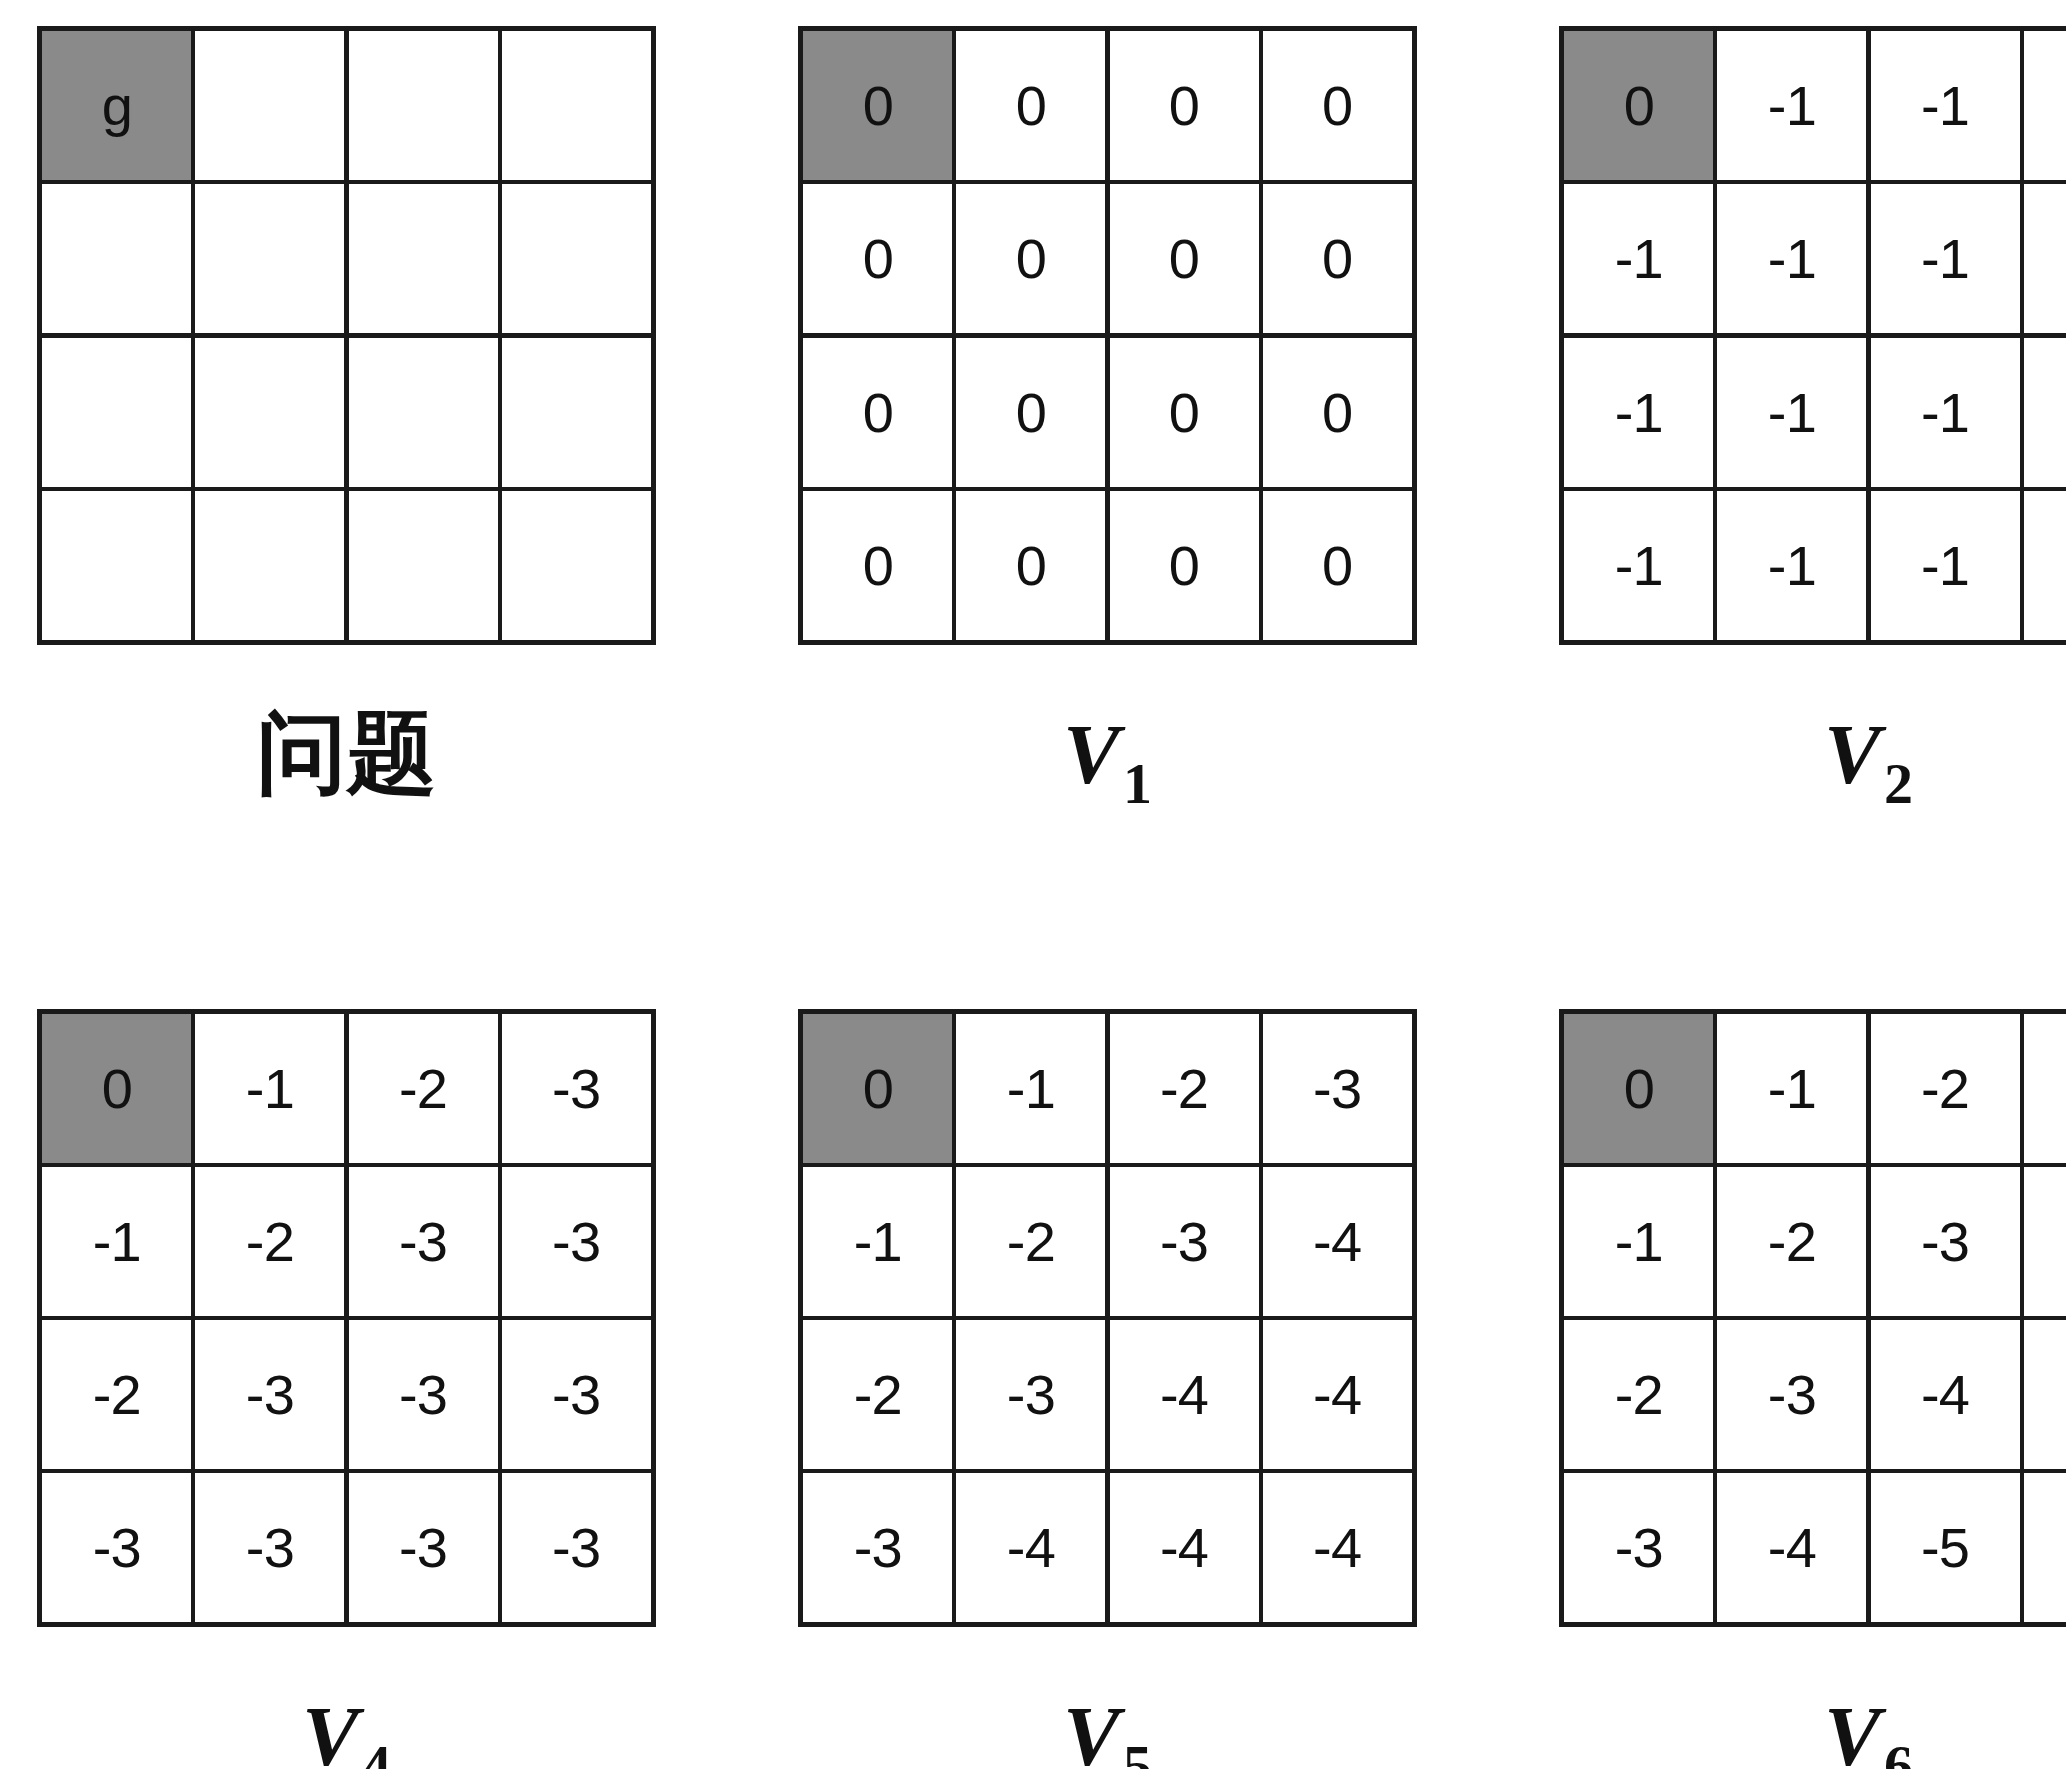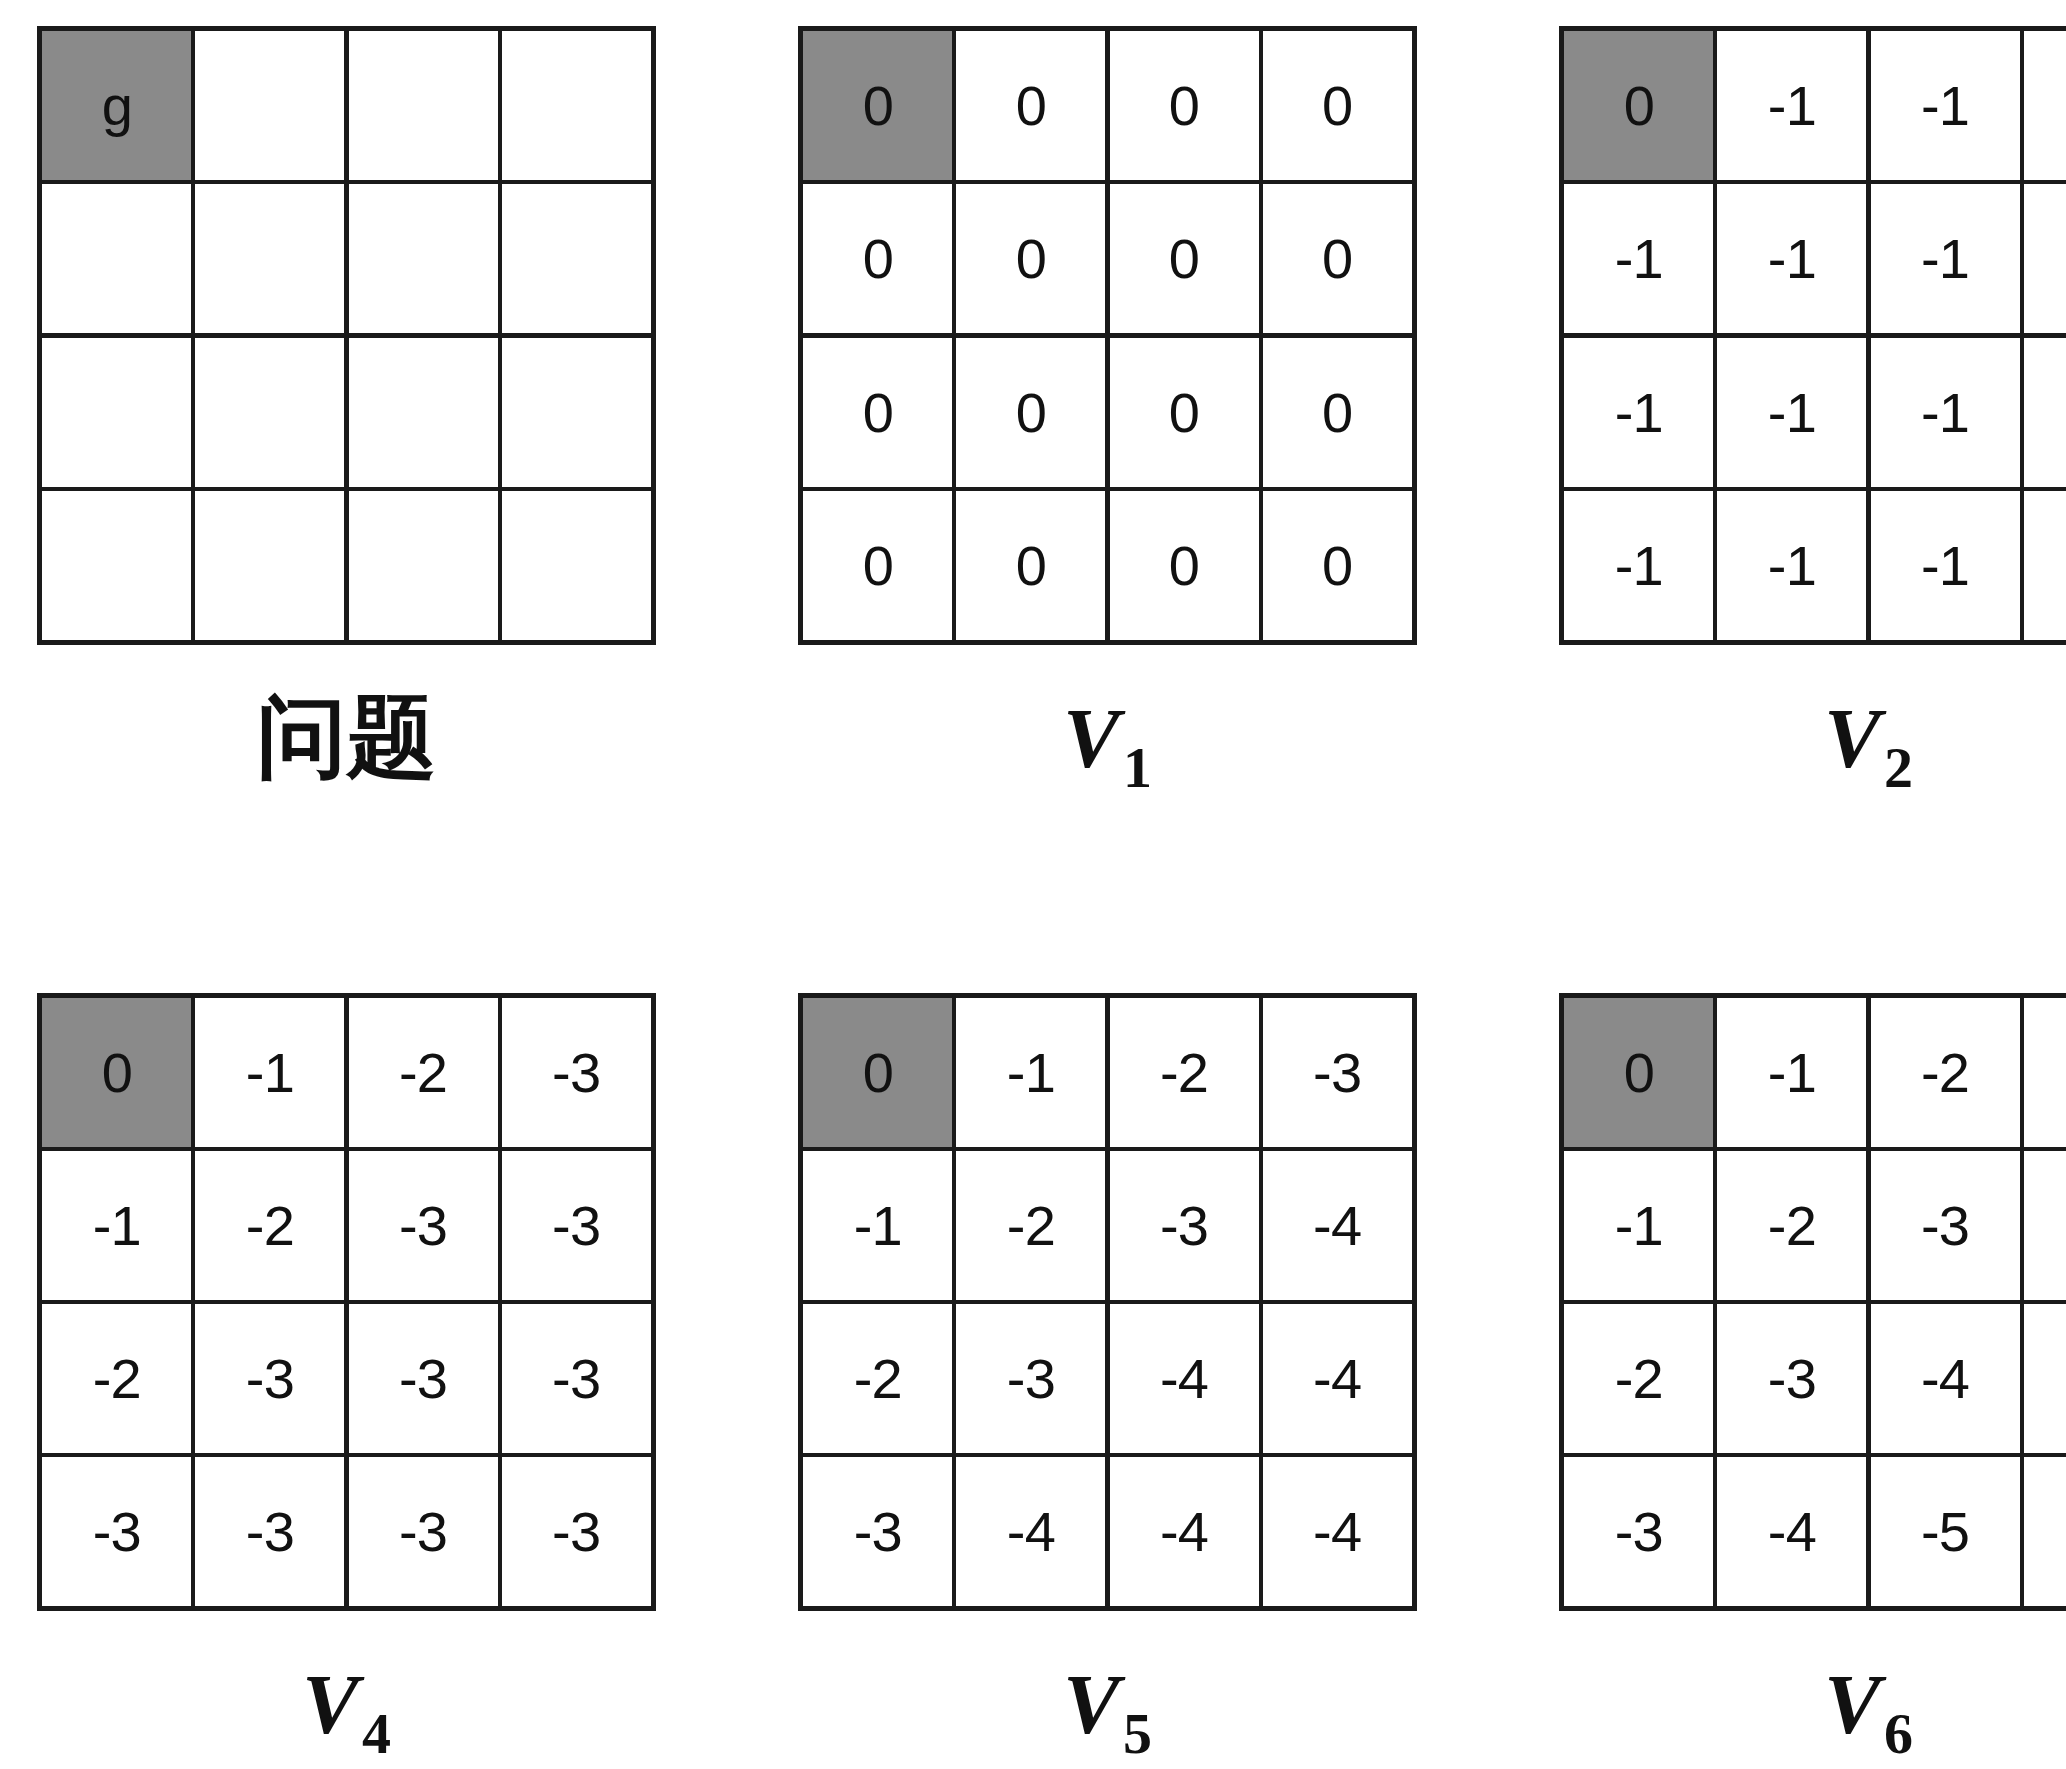--- a/index.html
+++ b/index.html
@@ -51,21 +51,21 @@
     display: flex;
     align-items: center;
     justify-content: center;
     font-size: 56px;
     font-weight: normal;
     color: var(--text-color);
     letter-spacing: -0.8px;
   }
   .cell.goal { background: var(--goal-bg); }
   .panel-label {
-    margin-top: 40px;
+    margin-top: 56px;
     height: 107px;
     display: flex;
     align-items: center;
     justify-content: center;
   }
   .label-cjk {
     font-family: "Liberation Serif", serif;
     font-weight: bold;
     font-size: 90px;
     line-height: 1;

